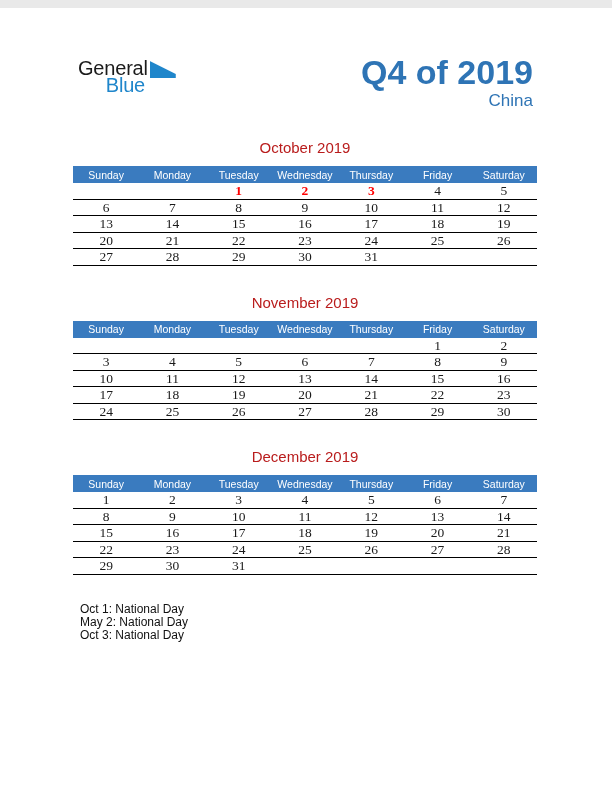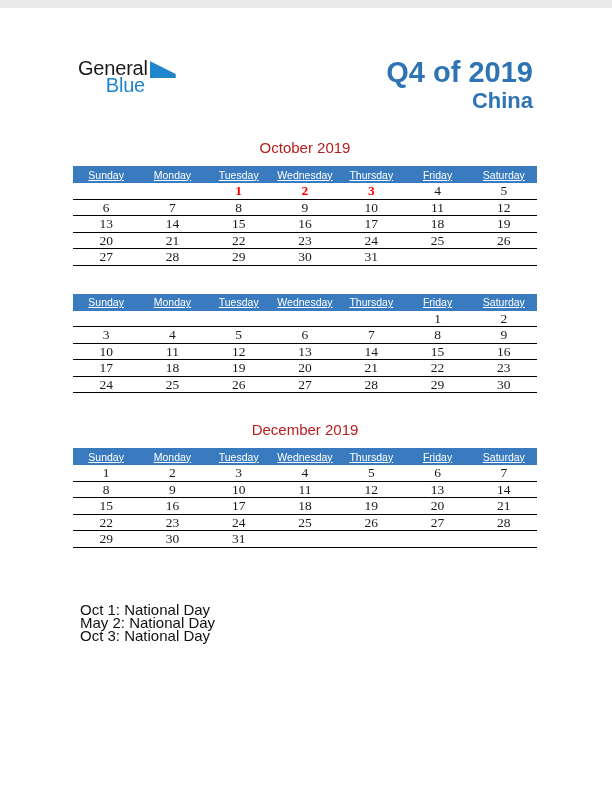--- a/index.html
+++ b/index.html
@@ -26,45 +26,45 @@
   .logo-general{font-size:20px;color:#1b1b1b;letter-spacing:-0.2px;}
   .logo-triangle{
     display:inline-block;width:26px;height:17px;margin-left:2px;
     background:var(--logo-blue);
     clip-path:polygon(0 0, 100% 76%, 100% 100%, 0 100%);
   }
   .logo-row2{text-align:center;padding-right:3px;margin-top:-3px;}
   .logo-blue{font-size:20px;color:var(--logo-blue);letter-spacing:-0.2px;}
 
   .titles{position:absolute;right:79px;top:48px;text-align:right;}
-  .q-title{font-size:29px;font-weight:700;color:var(--title-blue);line-height:32px;}
-  .country{font-size:22px;font-weight:700;color:var(--title-blue);line-height:20px;margin-top:3px;}
+  .q-title{font-size:34px;font-weight:700;color:var(--title-blue);line-height:32px;}
+  .country{font-size:17px;font-weight:400;color:var(--title-blue);line-height:20px;margin-top:3px;}
 
   
   .months{position:absolute;left:73px;top:131px;width:464px;}
   .month + .month{margin-top:28px;}
   .month-title{
     margin:0 0 9px 0;font-size:15px;font-weight:400;color:#b91c1c;
     text-align:center;line-height:18px;
   }
   table.month-table{width:100%;border-collapse:collapse;table-layout:fixed;}
   table.month-table thead th{
     background:var(--bar-blue);color:#ffffff;font-weight:400;
-    font-size:10.5px;height:17px;padding:0;text-align:center;text-decoration:underline;
+    font-size:10.5px;height:17px;padding:0;text-align:center;
   }
   table.month-table tbody td{
     height:15.5px;line-height:15.5px;padding:0;
     border-bottom:1.5px solid #000;
     font-family:"Liberation Serif",serif;
     font-size:13.5px;text-align:center;color:var(--ink);
   }
   table.month-table tbody td.holiday{color:var(--holiday-red);font-weight:700;}
 
   
-  .notes{position:absolute;left:80px;top:595px;font-size:15px;line-height:13px;color:#111;}
+  .notes{position:absolute;left:80px;top:595px;font-size:12px;line-height:13px;color:#111;}
 </style>
 </head>
 <body>
 
 <div class="page">
 
   <div class="logo">
     <div class="logo-row1">
       <span class="logo-general">General</span>
       <span class="logo-triangle"></span>
@@ -138,20 +138,21 @@
               <td>30</td>
               <td>31</td>
               <td></td>
               <td></td>
             </tr>
           </tbody>
     </table>
   </section>
 
   <section class="month">
+    <h2 class="month-title">November 2019</h2>
     <table class="month-table">
       <thead>
         <tr>
               <th>Sunday</th>
               <th>Monday</th>
               <th>Tuesday</th>
               <th>Wednesday</th>
               <th>Thursday</th>
               <th>Friday</th>
               <th>Saturday</th>

